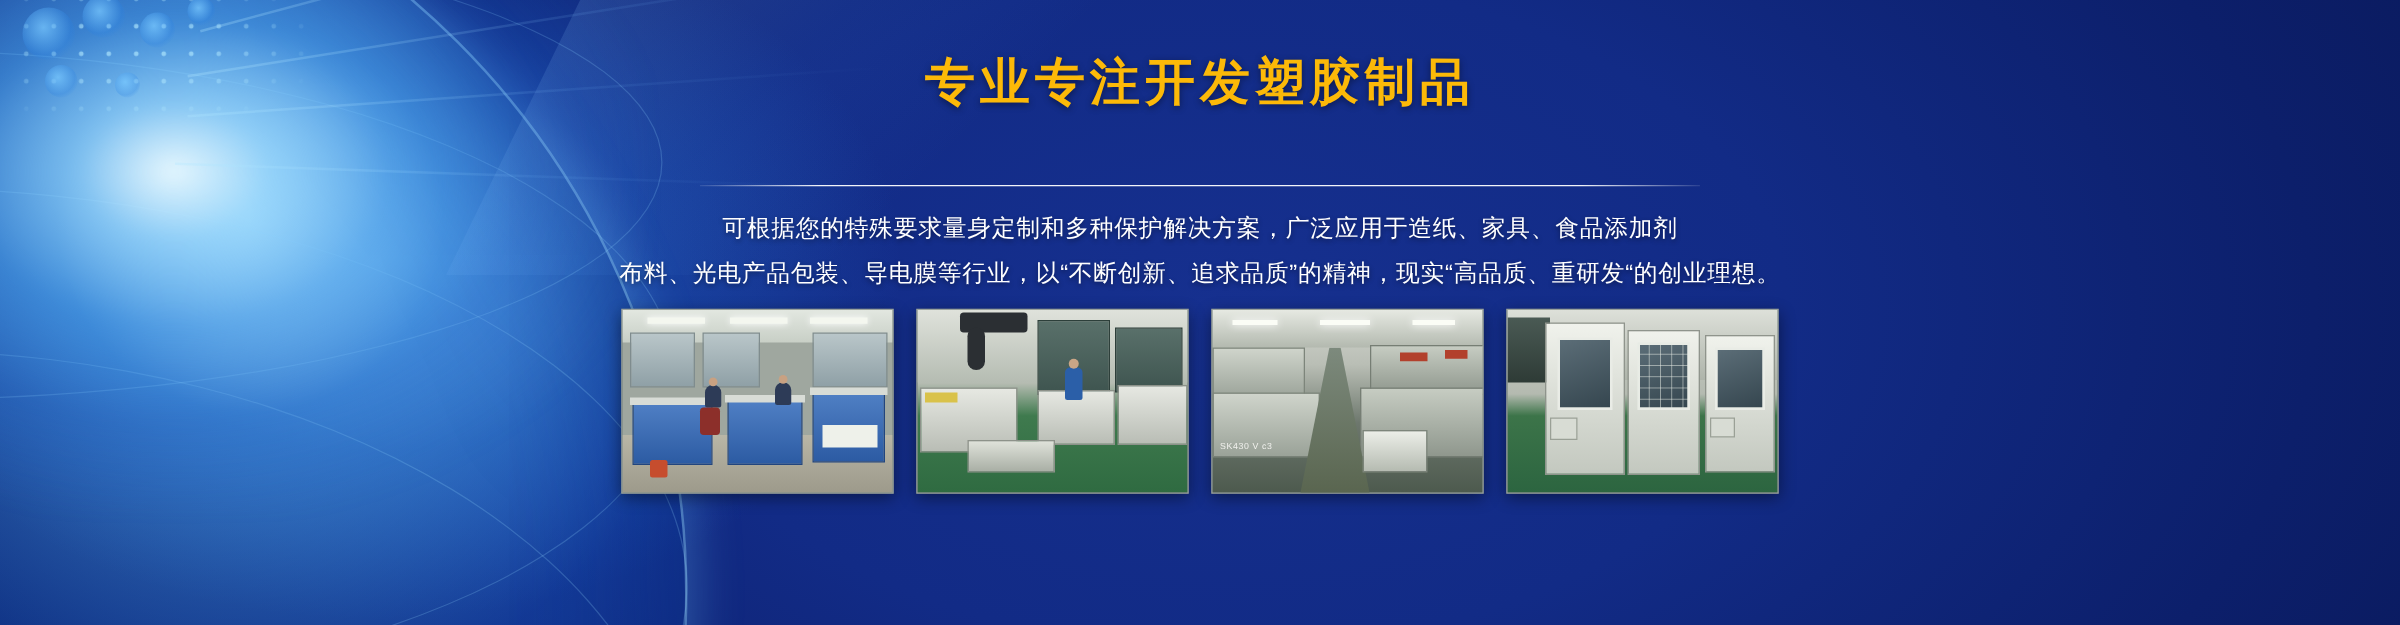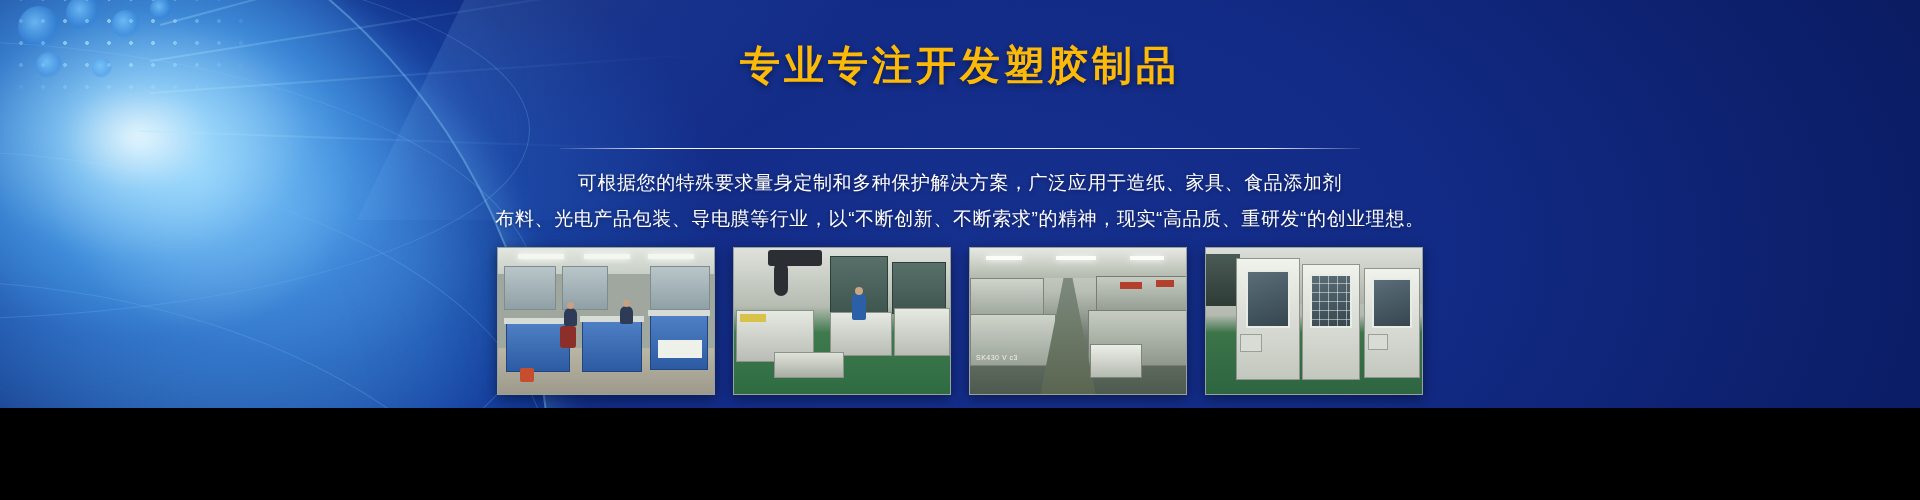--- a/index.html
+++ b/index.html
@@ -1,19 +1,19 @@
 <!DOCTYPE html>
 <html><head>
 <meta charset="utf-8">
 <style>
   html,body{margin:0;padding:0;background:#000;}
   *{box-sizing:border-box;}
   .banner{
     position:relative;
-    width:1920px;height:408px;
+    width:1920px;height:500px;
     overflow:hidden;
     font-family:"Liberation Sans","DejaVu Sans",sans-serif;
     background:
       radial-gradient(ellipse 620px 420px at 300px 210px, rgba(120,200,255,.55) 0%, rgba(40,120,220,.30) 36%, rgba(10,40,140,0) 68%),
       radial-gradient(ellipse 1500px 900px at 980px 250px, #16308f 0%, #122b86 30%, #0c1f6b 58%, #071247 100%),
       linear-gradient(100deg,#0b2fa8 0%,#0d2a95 16%,#122a86 38%,#0d2076 62%,#07154e 85%,#050f3a 100%);
   }
   
   .glow-core{
     position:absolute;left:-40px;top:-30px;width:560px;height:440px;
@@ -174,21 +174,21 @@
   <div class="ray" style="left:160px;top:24px;width:480px;transform:rotate(-15deg);"></div>
 
   <div class="content">
 
     <div class="title">专业专注开发塑胶制品</div>
 
 
     <div class="divider"></div>
 
     <div class="desc d1">可根据您的特殊要求量身定制和多种保护解决方案，广泛应用于造纸、家具、食品添加剂</div>
-    <div class="desc d2">布料、光电产品包装、导电膜等行业，以“不断创新、不断索求”的精神，现实“高品质、重研发“的创业理想。</div>
+    <div class="desc d2">布料、光电产品包装、导电膜等行业，以“不断创新、追求品质”的精神，现实“高品质、重研发“的创业理想。</div>
 
     <div class="photos">
 
       <div class="photo p1">
         <div class="scene">
           <div class="ceil">
             <i style="left:20px"></i>
               <i style="left:86px"></i>
               <i style="left:150px"></i>
           </div>

